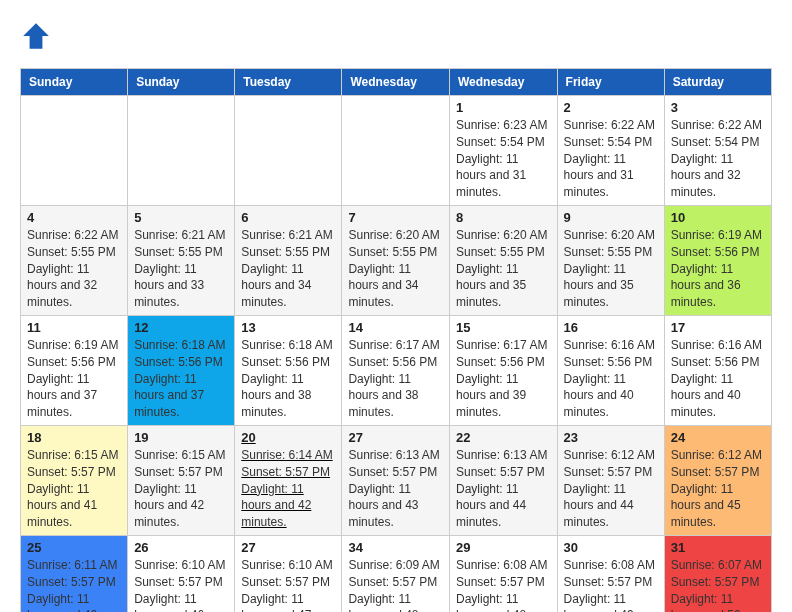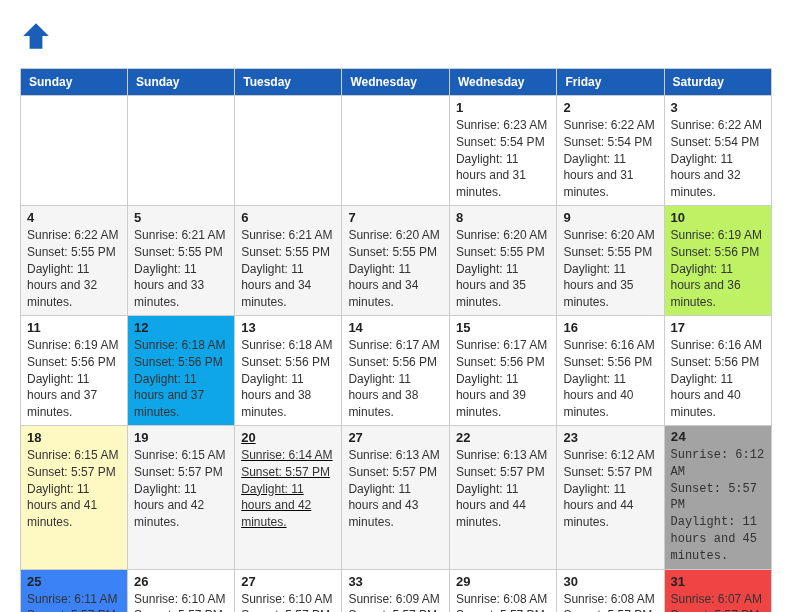--- a/index.html
+++ b/index.html
@@ -206,40 +206,40 @@
           <div class="day-info">Sunrise: 6:13 AM<br>Sunset: 5:57 PM<br>Daylight: 11 hours and 43 minutes.</div>
         </td>
         <td style="background-color: rgb(245, 245, 245);">
           <div class="day-number">22</div>
           <div class="day-info">Sunrise: 6:13 AM<br>Sunset: 5:57 PM<br>Daylight: 11 hours and 44 minutes.</div>
         </td>
         <td style="background-color: rgb(245, 245, 245);">
           <div class="day-number">23</div>
           <div class="day-info">Sunrise: 6:12 AM<br>Sunset: 5:57 PM<br>Daylight: 11 hours and 44 minutes.</div>
         </td>
-        <td style="background-color: #a3a3a3; font-family: Liberation Mono, monospace;">
+        <td style="background-color: #fdba74;">
           <div class="day-number">24</div>
           <div class="day-info">Sunrise: 6:12 AM<br>Sunset: 5:57 PM<br>Daylight: 11 hours and 45 minutes.</div>
         </td>
       </tr>
       <tr>
         <td style="background-color: #3b82f6;">
           <div class="day-number">25</div>
           <div class="day-info">Sunrise: 6:11 AM<br>Sunset: 5:57 PM<br>Daylight: 11 hours and 46 minutes.</div>
         </td>
         <td style="background-color: rgb(255, 255, 255);">
           <div class="day-number">26</div>
           <div class="day-info">Sunrise: 6:10 AM<br>Sunset: 5:57 PM<br>Daylight: 11 hours and 46 minutes.</div>
         </td>
         <td style="background-color: rgb(255, 255, 255);">
           <div class="day-number">27</div>
           <div class="day-info">Sunrise: 6:10 AM<br>Sunset: 5:57 PM<br>Daylight: 11 hours and 47 minutes.</div>
         </td>
         <td style="background-color: rgb(255, 255, 255);">
-          <div class="day-number">33</div>
+          <div class="day-number">34</div>
           <div class="day-info">Sunrise: 6:09 AM<br>Sunset: 5:57 PM<br>Daylight: 11 hours and 48 minutes.</div>
         </td>
         <td style="background-color: rgb(255, 255, 255);">
           <div class="day-number">29</div>
           <div class="day-info">Sunrise: 6:08 AM<br>Sunset: 5:57 PM<br>Daylight: 11 hours and 48 minutes.</div>
         </td>
         <td style="background-color: rgb(255, 255, 255);">
           <div class="day-number">30</div>
           <div class="day-info">Sunrise: 6:08 AM<br>Sunset: 5:57 PM<br>Daylight: 11 hours and 49 minutes.</div>
         </td>

